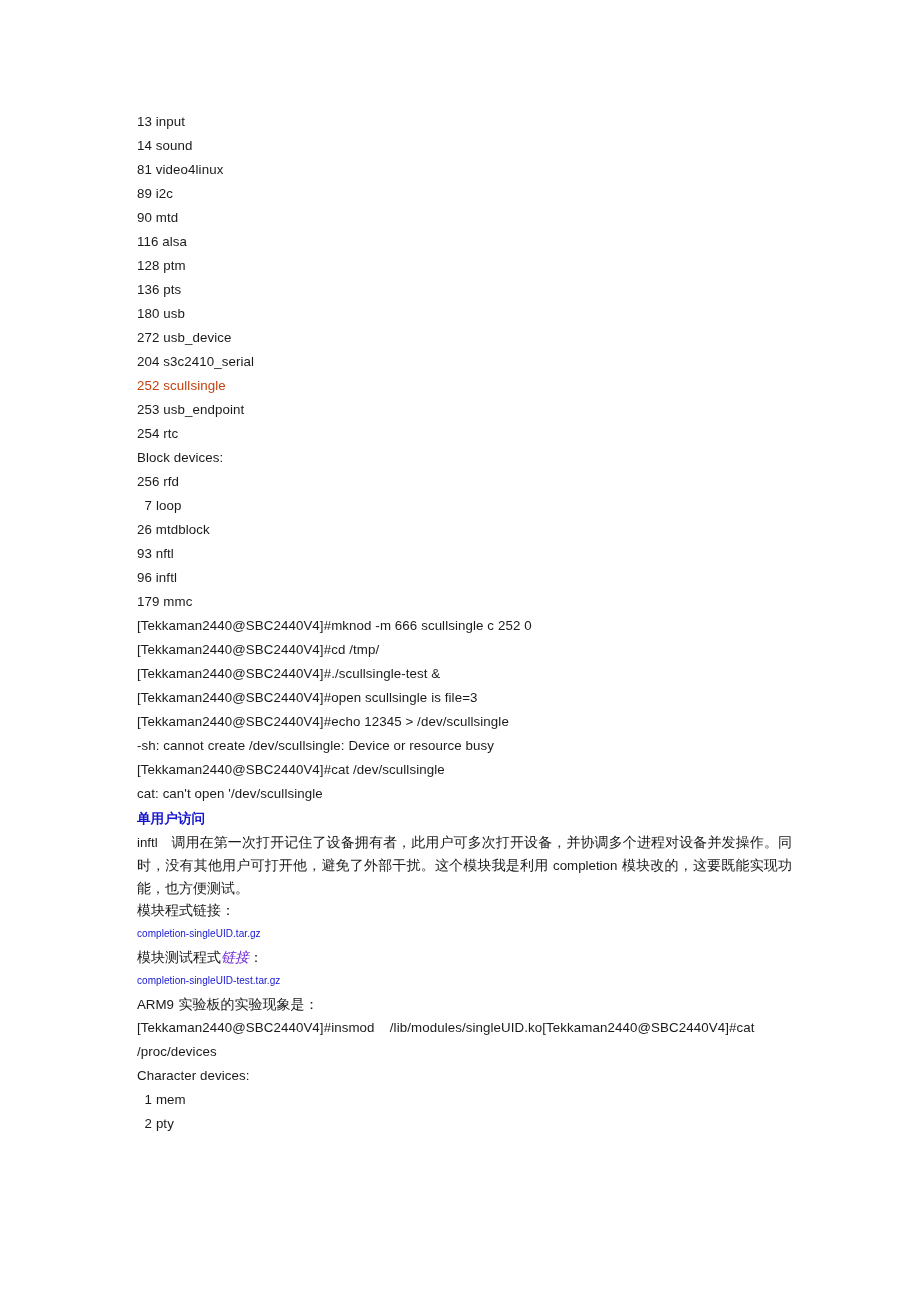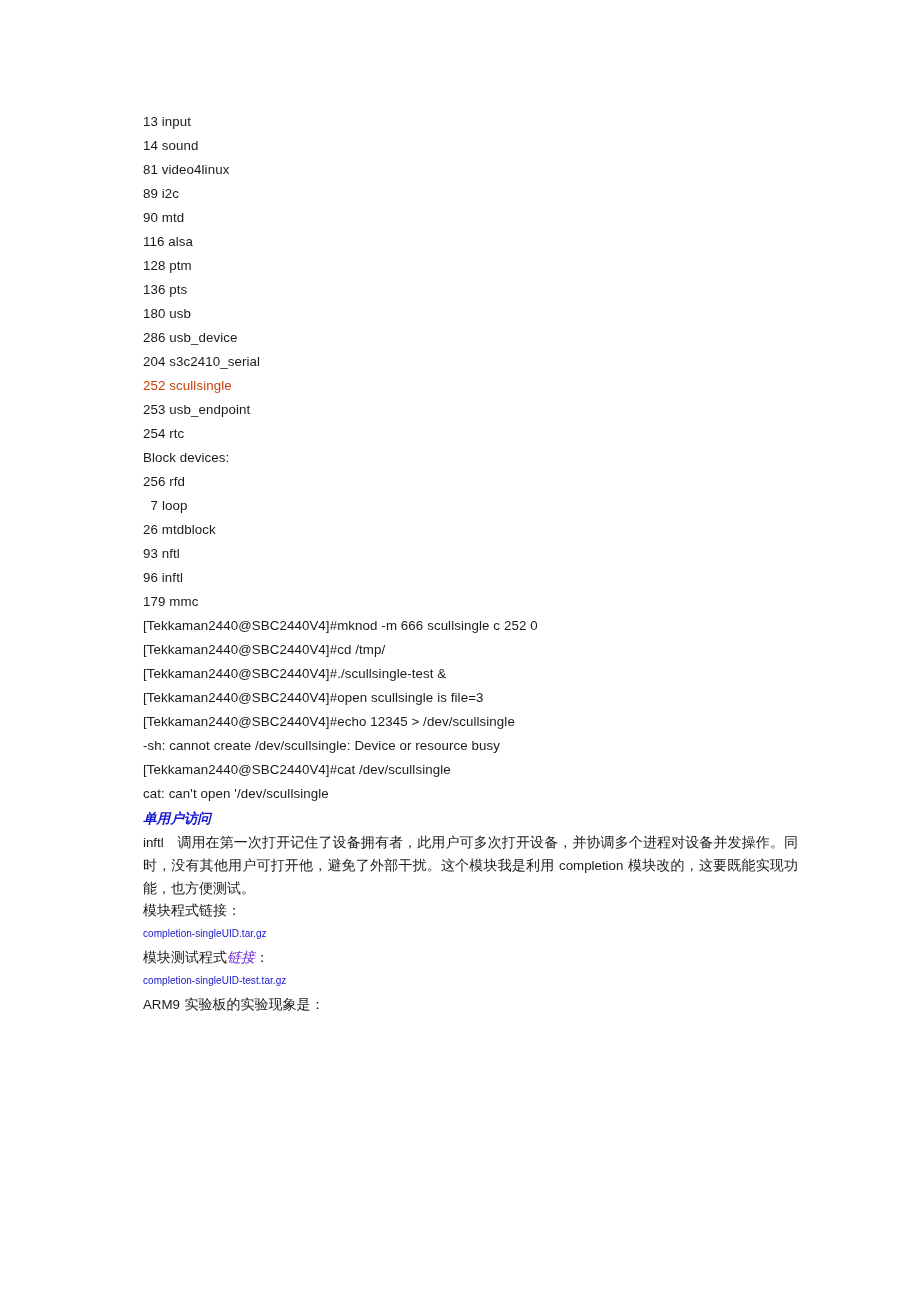--- a/index.html
+++ b/index.html
@@ -19,21 +19,21 @@
   #page {
     position: absolute;
     left: 0;
     top: 0;
     width: 920px;
     height: 1302px;
     background: #ffffff;
   }
   #doc-body {
     position: absolute;
-    left: 143px;
+    left: 137px;
     top: 110px;
     width: 660px;
   }
   .line {
     font-size: 13.3px;
     line-height: 24px;
     white-space: pre;
     color: #1a1a1a;
     letter-spacing: 0.1px;
   }
@@ -44,21 +44,20 @@
   }
   .line.red {
     color: #c2410c;
   }
   .heading-blue {
     font-size: 13.6px;
     line-height: 25px;
     font-weight: bold;
     color: #1515cf;
     white-space: pre;
-    font-style: italic;
   }
   .link-blue {
     font-size: 10px;
     line-height: 25px;
     font-weight: normal;
     color: #1515cf;
     white-space: pre;
     letter-spacing: 0.05px;
   }
   .cn {
@@ -91,21 +90,21 @@
     <div>
       <div class="line console">13 input</div>
       <div class="line console">14 sound</div>
       <div class="line console">81 video4linux</div>
       <div class="line console">89 i2c</div>
       <div class="line console">90 mtd</div>
       <div class="line console">116 alsa</div>
       <div class="line console">128 ptm</div>
       <div class="line console">136 pts</div>
       <div class="line console">180 usb</div>
-      <div class="line console">286 usb_device</div>
+      <div class="line console">272 usb_device</div>
       <div class="line console">204 s3c2410_serial</div>
       <div class="line console red">252 scullsingle</div>
       <div class="line console">253 usb_endpoint</div>
       <div class="line console">254 rtc</div>
     </div>
 
     <div>
       <div class="line console">Block devices:</div>
       <div class="line console">256 rfd</div>
       <div class="line console">  7 loop</div>
@@ -131,15 +130,22 @@
     <div class="cn cn-para"><span class="latin">inftl</span>&nbsp;&nbsp;&nbsp;<span>调用在第一次打开记住了设备拥有者，此用户可多次打开设备，并协调多个进程对设备并发操作。同时，没有其他用户可打开他，避免了外部干扰。这个模块我是利用 </span><span class="latin">completion</span><span> 模块改的，这要既能实现功能，也方便测试。</span></div>
 
     <div class="cn">模块程式链接：</div>
     <div class="link-blue">completion-singleUID.tar.gz</div>
 
     <div class="cn"><span>模块测试程式</span><span class="red">链接</span><span>：</span></div>
     <div class="link-blue">completion-singleUID-test.tar.gz</div>
 
     <div class="cn"><span class="latin">ARM9</span><span> 实验板的实验现象是：</span></div>
 
+    <div>
+      <div class="line console">[Tekkaman2440@SBC2440V4]#insmod    /lib/modules/singleUID.ko[Tekkaman2440@SBC2440V4]#cat</div>
+      <div class="line console">/proc/devices</div>
+      <div class="line console">Character devices:</div>
+      <div class="line console">  1 mem</div>
+      <div class="line console">  2 pty</div>
+    </div>
 
   </div>
 </div>
 
 </body></html>

